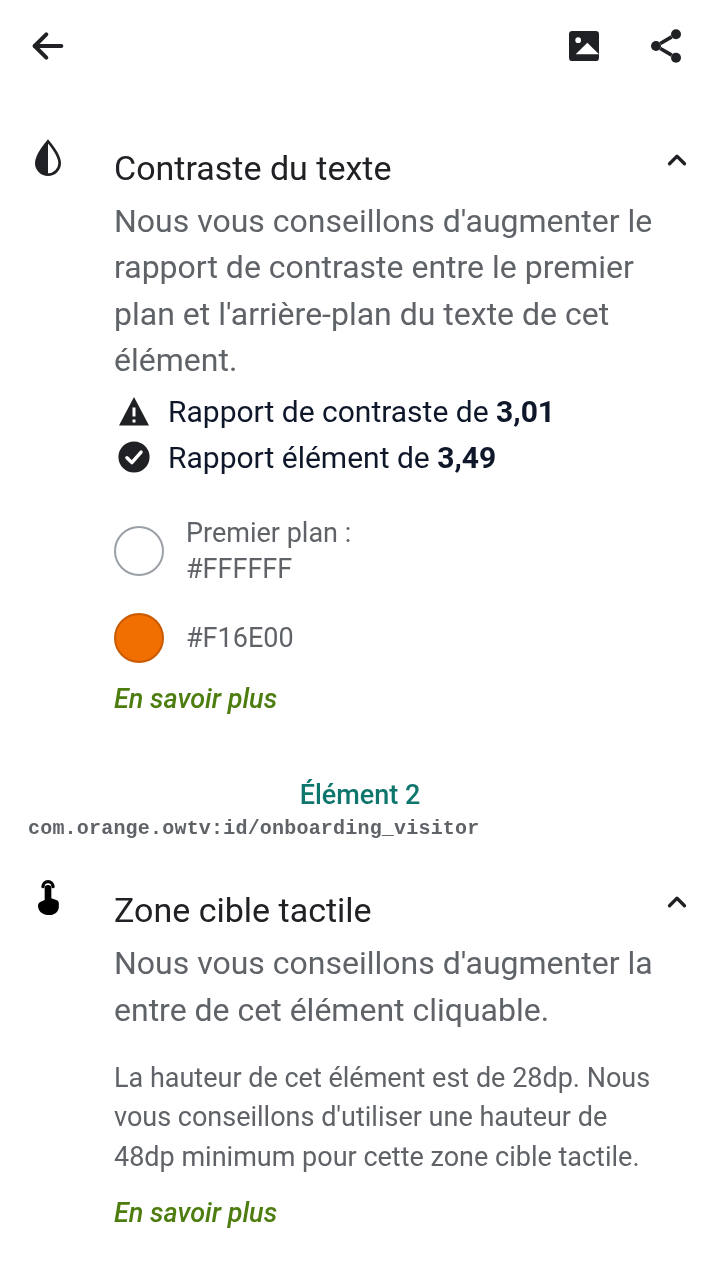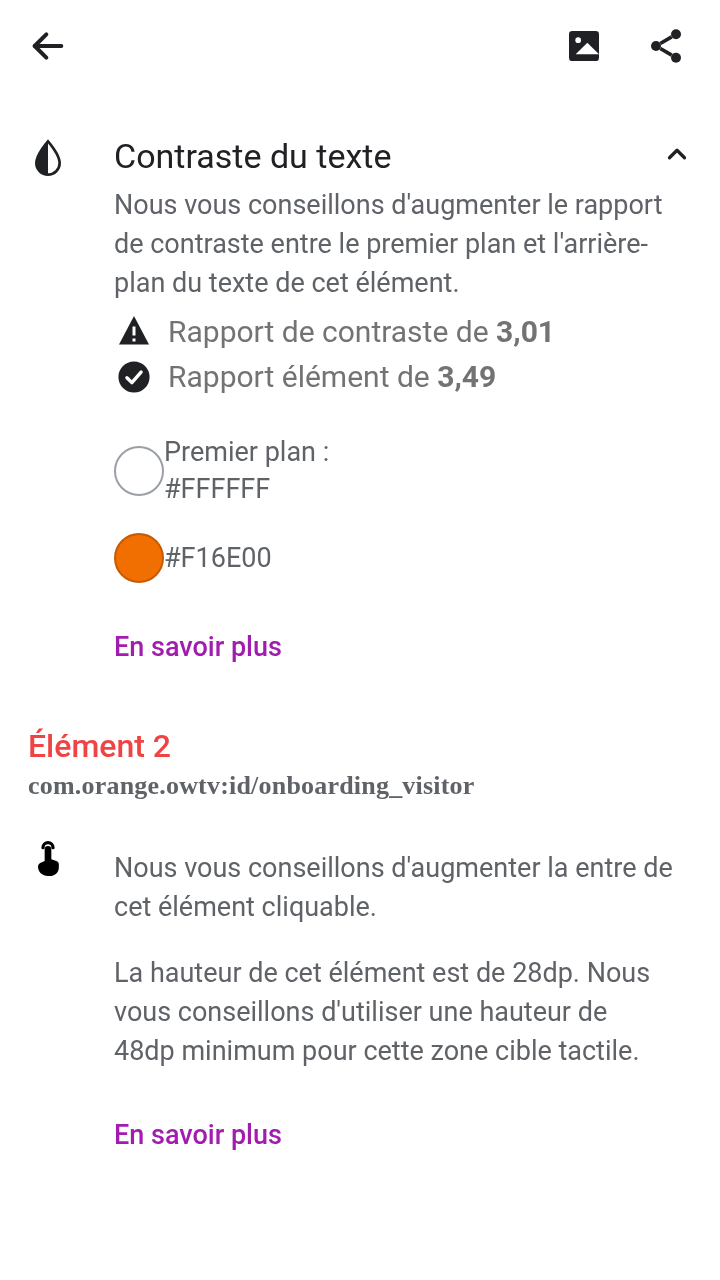--- a/index.html
+++ b/index.html
@@ -42,81 +42,85 @@
   .item-title-row {
     display: flex;
     align-items: center;
     justify-content: space-between;
     gap: 16px;
   }
   .item-title {
     font-size: 34px;
     font-weight: 400;
     color: #202124;
+    margin-top: 12px;
   }
   .item-desc {
-    font-size: 27px;
+    font-size: 32px;
     line-height: 1.45;
     color: #5f6368;
     margin-top: 10px;
     max-width: 560px;
   }
   .item-detail {
     font-size: 27px;
     line-height: 1.45;
     color: #5f6368;
     margin-top: 26px;
     max-width: 560px;
   }
 
   .metric-row {
     display: flex;
     align-items: center;
     gap: 14px;
     font-size: 30px;
-    color: #737373;
+    color: #0f172a;
     margin-top: 10px;
   }
   .metric-row:first-of-type { margin-top: 46px; }
   .metric-row strong { font-weight: 700; }
   .metric-row .mi { flex: 0 0 40px; display:flex; justify-content:center; }
 
   .swatch-row {
     display: flex;
     align-items: center;
+    gap: 22px;
     margin-top: 26px;
   }
   .swatch {
     width: 50px;
     height: 50px;
     border-radius: 50%;
     border: 2px solid #9aa0a6;
   }
   .swatch-text {
     font-size: 27px;
     color: #5f6368;
     line-height: 1.35;
   }
 
   .learn-more {
-    margin-top: 48px;
+    margin-top: 20px;
     font-size: 27px;
     font-weight: 500;
-    color: #a21caf;
+    color: #4d7c0f;
+    font-style: italic;
   }
 
   .element-label {
-    font-size: 32px;
+    font-size: 27px;
     font-weight: 500;
-    color: #ef4444;
+    color: #0f766e;
     margin-top: 64px;
+    text-align: center;
   }
   .element-id {
-    font-family: Liberation Serif, serif;
-    font-size: 26px;
+    font-family: Liberation Mono, monospace;
+    font-size: 20px;
     color: #5f6368;
     margin-top: 6px;
     font-weight: 600;
     letter-spacing: 0.2px;
   }
 
   .chevron-up svg { transform: rotate(180deg); }
 </style>
 </head>
 <body>
@@ -210,20 +214,28 @@
   <div class="element-id">com.orange.owtv:id/onboarding_visitor</div>
 
   <div class="item" style="padding-top:38px;">
     <div class="item-icon">
       <svg width="40" height="40" viewBox="0 0 24 24" fill="#000000">
         <path d="M9 4a3 3 0 0 1 6 0" fill="none" stroke="#000" stroke-width="2" stroke-linecap="round"></path>
         <path d="M10 9V5a2 2 0 0 1 4 0v6l3 1c1 .3 1.5 1 1.5 2v2c0 2.5-2 5-5.5 5h-1C8 21 6 18 6 15.5c0-1 .5-1.8 1.3-2.3L10 12Z"></path>
       </svg>
     </div>
     <div class="item-body">
+      <div class="item-title-row">
+        <div class="item-title">Zone cible tactile</div>
+        <div class="chevron-up">
+          <svg width="30" height="30" viewBox="0 0 24 24" fill="none" stroke="#202124" stroke-width="2.6" stroke-linecap="round" stroke-linejoin="round">
+            <polyline points="6 9 12 15 18 9"></polyline>
+          </svg>
+        </div>
+      </div>
       <div class="item-desc">Nous vous conseillons d'augmenter la entre de cet élément cliquable.</div>
       <div class="item-detail">La hauteur de cet élément est de 28dp. Nous vous conseillons d'utiliser une hauteur de 48dp minimum pour cette zone cible tactile.</div>
 
       <div class="learn-more">En savoir plus</div>
     </div>
   </div>
 
 </div>
 
 </body></html>

